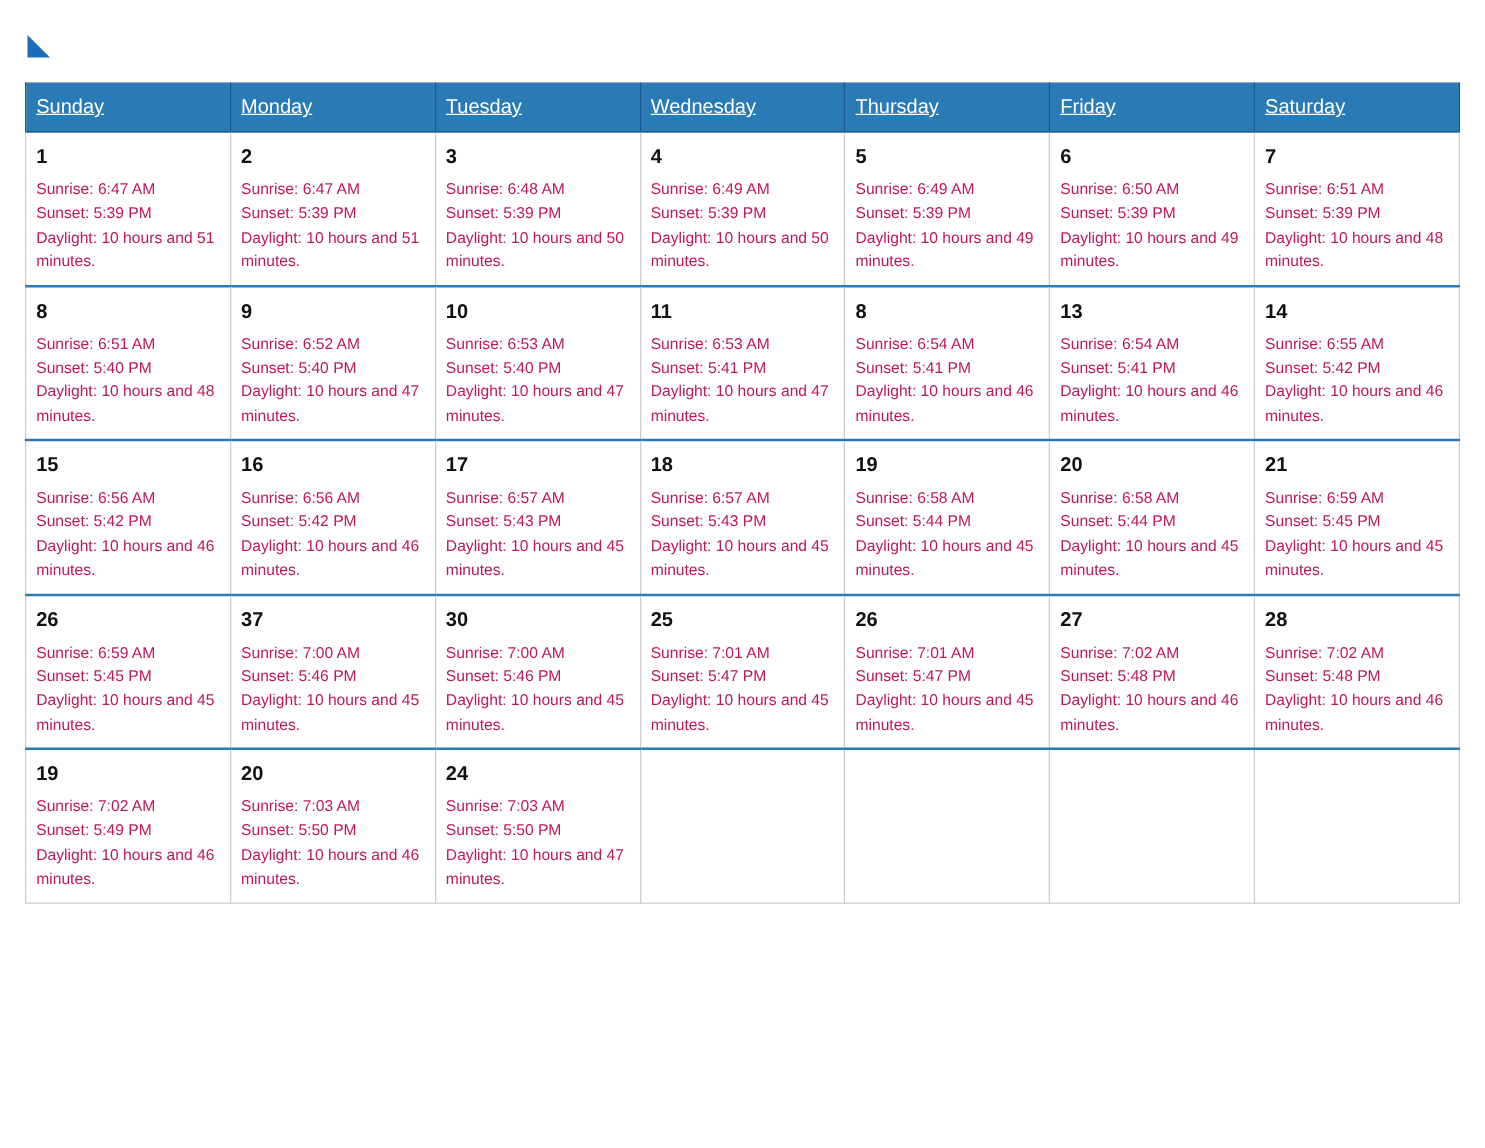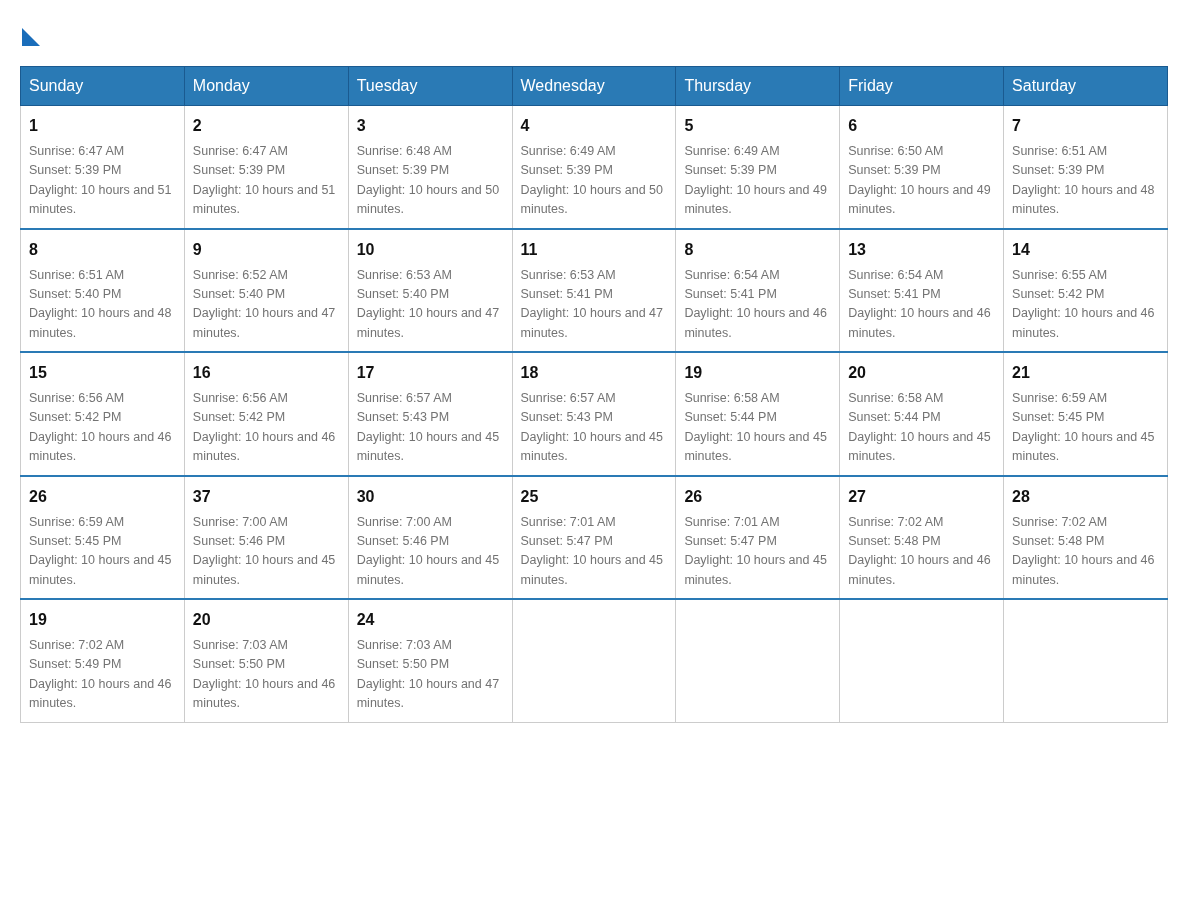--- a/index.html
+++ b/index.html
@@ -64,40 +64,41 @@
       border-collapse: collapse;
     }
     .calendar th {
       background-color: #2a7ab5;
       color: white;
       padding: 10px 8px;
       font-size: 16px;
       font-weight: normal;
       text-align: left;
       border: 1px solid #1a5a90;
+      text-decoration: underline;
     }
     .calendar td {
       vertical-align: top;
       padding: 8px;
       border: 1px solid #ccc;
       width: 14.28%;
       font-size: 13px;
       color: #333;
       line-height: 1.5;
     }
     .day-number {
       font-size: 16px;
       font-weight: bold;
       color: #111;
       display: block;
       margin-bottom: 4px;
     }
     .cell-info {
       font-size: 12.5px;
-      color: #737373;
+      color: #be185d;
       line-height: 1.55;
     }
     .empty-cell {
       background: #fff;
     }
     .row-divider td {
       border-top: 2px solid #2a7ab5;
     }
   </style>
 </head>

